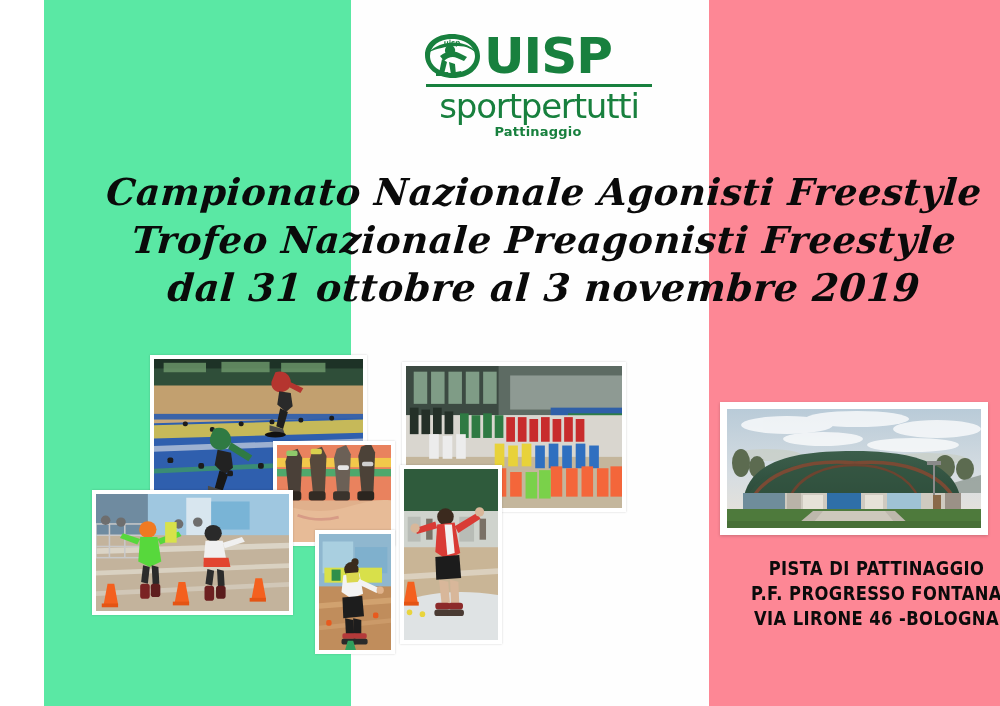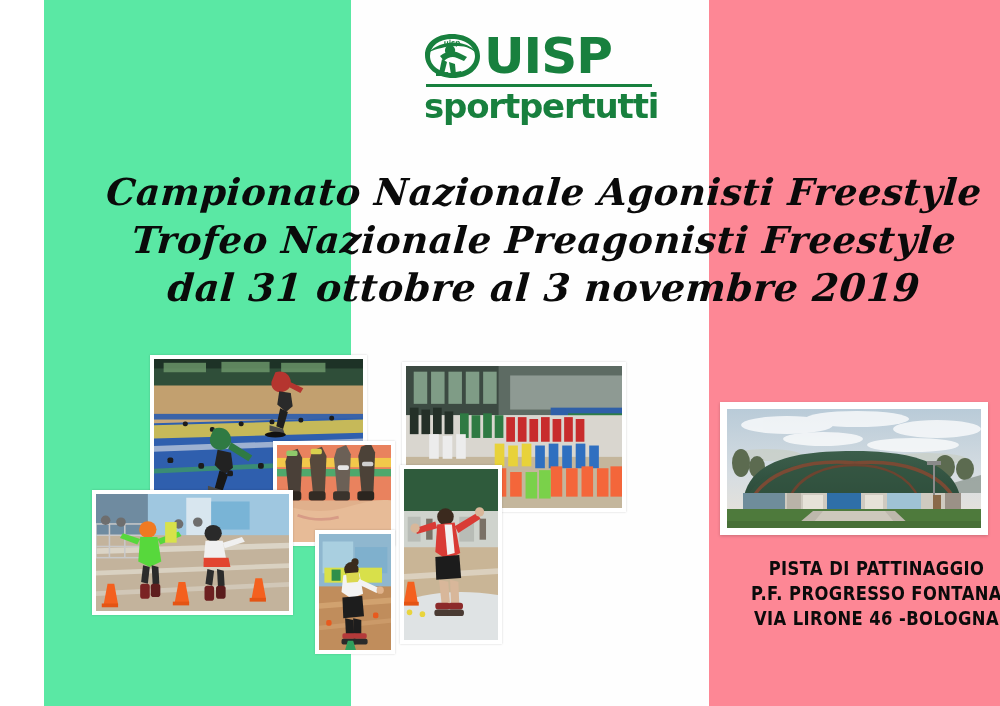--- a/index.html
+++ b/index.html
@@ -22,21 +22,21 @@
   #logo-word{
     position:absolute;left:62px;top:-2px;
     font-family:"DejaVu Sans",sans-serif;
     font-weight:bold;font-size:50px;line-height:52px;
     letter-spacing:-1px;color:#18803e;
   }
   #logo-rule{position:absolute;left:4px;top:52px;width:226px;height:3px;background:#18803e;}
   #logo-sub{
     position:absolute;left:2px;top:54px;width:230px;
     font-family:"DejaVu Sans",sans-serif;
-    font-weight:bold;font-size:34px;line-height:40px;
+    font-weight:normal;font-size:34px;line-height:40px;
     letter-spacing:-1.2px;color:#18803e;text-align:center;
   }
   #logo-discipline{
     position:absolute;left:0;top:92px;width:232px;text-align:center;
     font-family:"DejaVu Sans",sans-serif;
     font-weight:bold;font-size:13px;color:#18803e;letter-spacing:0.2px;
   }
 
   
   #headline{position:absolute;left:0;top:168px;width:1000px;text-align:center;}
@@ -104,20 +104,21 @@
         <path d="M20 27 l5 3 l-3 12 l-5 -1 Z" fill="#18803e"></path>
         <path d="M27 30 l6 2 l1 11 l-5 0 Z" fill="#18803e"></path>
         <path d="M14 41 l12 -1 l1 4 l-13 0 Z" fill="#18803e"></path>
         <path d="M29 41 l10 -2 l2 4 l-12 1 Z" fill="#18803e"></path>
         <text x="30" y="13" font-family="DejaVu Sans, sans-serif" font-size="7" font-weight="bold" fill="#18803e" text-anchor="middle">uisp</text>
       </svg>
     </div>
     <div id="logo-word">UISP</div>
     <div id="logo-rule"></div>
     <div id="logo-sub">sportpertutti</div>
+    <div id="logo-discipline">Pattinaggio</div>
   </div>
 
   <div id="headline">
     <div class="hl" id="hl1">Campionato Nazionale Agonisti Freestyle</div>
     <div class="hl" id="hl2">Trofeo Nazionale Preagonisti Freestyle</div>
     <div class="hl" id="hl3">dal 31 ottobre al 3 novembre 2019</div>
   </div>
 
   <div id="collage">
 

